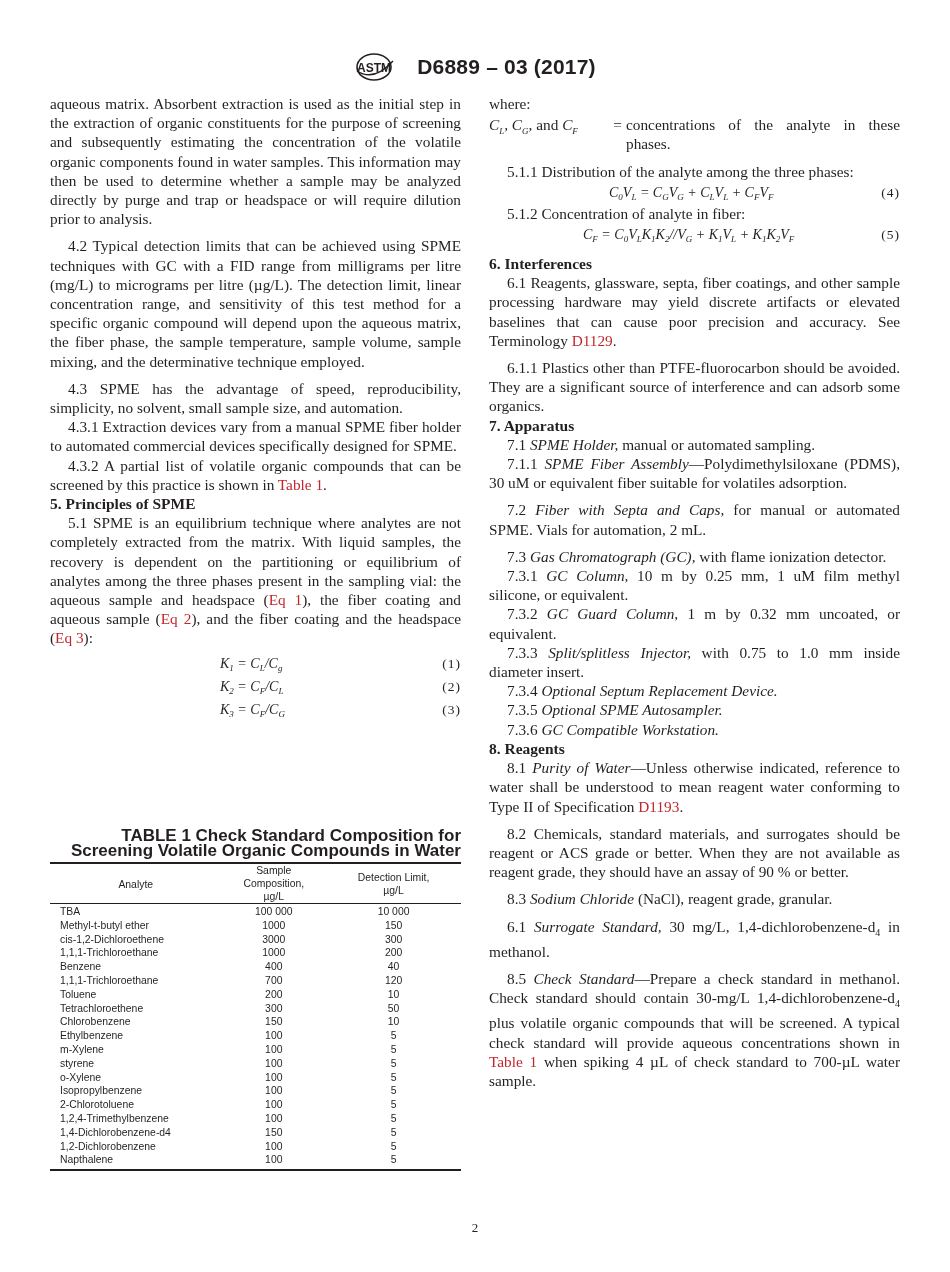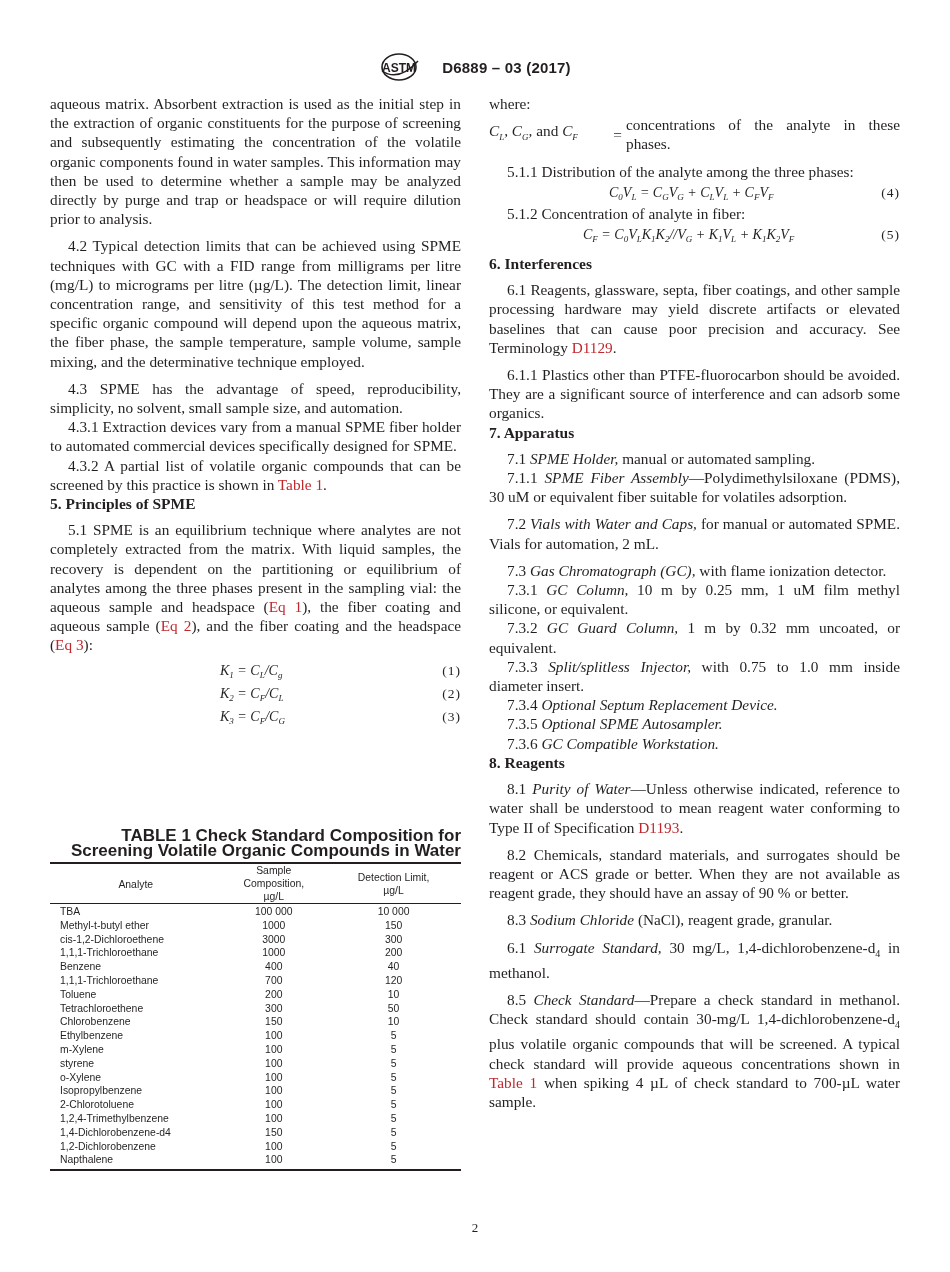--- a/index.html
+++ b/index.html
@@ -1,41 +1,41 @@
 <!DOCTYPE html>
 <html><head>
 <meta charset="utf-8">
 <style>
   html, body { margin: 0; padding: 0; background: #ffffff; }
   body { width: 950px; height: 1272px; position: relative; overflow: hidden; color: #231f20; }
 
   .header { position: absolute; top: 52px; left: 0; width: 950px; text-align: center; }
   .header-inner { display: inline-flex; align-items: center; gap: 23px; }
   .logo { width: 40px; height: 30px; }
-  .doc-id { font-family: "Liberation Sans", sans-serif; font-weight: bold; font-size: 15px; letter-spacing: 0.2px; }
+  .doc-id { font-family: "Liberation Sans", sans-serif; font-weight: bold; font-size: 21px; letter-spacing: 0.2px; }
 
   .col { position: absolute; top: 94px; width: 411px; font-family: "Liberation Serif", serif; font-size: 15.3px; line-height: 19.2px; }
   .col.left { left: 50px; }
   .col.right { left: 489px; }
 
   p { margin: 0; text-align: justify; }
   .ind { text-indent: 18px; }
   .gap { margin-top: 8px; }
   .gap-lg { margin-top: 27px; }
   .h { font-weight: bold; font-size: 15.5px; margin: 0; }
-  .h + p { margin-top: 7px; }
+  .h + p { }
   .link { color: #c0272d; }
   i { font-style: italic; }
 
   .eq { position: relative; height: 23px; font-style: italic; font-size: 14px; }
   .eq .math { position: absolute; top: 2px; }
   .eq .num { position: absolute; right: 0; top: 2px; font-style: normal; font-size: 13.5px; letter-spacing: 1px; }
   .eq sub { font-size: 9px; vertical-align: -3px; }
 
-  .where-row { display: flex; margin-top: 2px; align-items: center; }
+  .where-row { display: flex; margin-top: 2px; }
   .where-term { width: 120px; font-style: italic; }
   .where-term span.r { font-style: normal; }
   .where-eq { width: 17px; text-align: center; }
   .where-def { flex: 1; text-align: justify; }
 
   .table-caption { position: absolute; top: 829px; left: 50px; width: 411px; text-align: right; font-family: "Liberation Sans", sans-serif; font-weight: bold; font-size: 17px; line-height: 14.5px; }
   table.t1 { position: absolute; top: 862px; left: 50px; width: 411px; border-collapse: collapse; font-family: "Liberation Sans", sans-serif; font-size: 10.4px; line-height: 13.8px; border-top: 2px solid #231f20; border-bottom: 2px solid #231f20; }
   table.t1 th { font-weight: normal; padding: 3px 0 2px; border-bottom: 1px solid #231f20; vertical-align: middle; line-height: 13px; }
   table.t1 td { padding: 0; }
   table.t1 td.a { text-align: left; padding-left: 10px; }
@@ -211,21 +211,21 @@
     <span class="num">(5)</span>
   </div>
 
   <p class="h" style="margin-top:8px">6.  Interferences</p>
   <p class="ind"><span>6.1 Reagents, glassware, septa, fiber coatings, and other sample processing hardware may yield discrete artifacts or elevated baselines that can cause poor precision and accuracy. See Terminology </span><span class="link">D1129</span><span>.</span></p>
   <p class="ind gap">6.1.1 Plastics other than PTFE-fluorocarbon should be avoided. They are a significant source of interference and can adsorb some organics.</p>
 
   <p class="h gap-lg">7.  Apparatus</p>
   <p class="ind"><span>7.1 </span><i>SPME Holder,</i><span> manual or automated sampling.</span></p>
   <p class="ind"><span>7.1.1 </span><i>SPME Fiber Assembly</i><span>—Polydimethylsiloxane (PDMS), 30 uM or equivalent fiber suitable for volatiles adsorption.</span></p>
-  <p class="ind gap"><span>7.2 </span><i>Vials with Water and Caps,</i><span> for manual or automated SPME. Vials for automation, 2 mL.</span></p>
+  <p class="ind gap"><span>7.2 </span><i>Fiber with Septa and Caps,</i><span> for manual or automated SPME. Vials for automation, 2 mL.</span></p>
   <p class="ind gap"><span>7.3 </span><i>Gas Chromatograph (GC),</i><span> with flame ionization detector.</span></p>
   <p class="ind"><span>7.3.1 </span><i>GC Column,</i><span> 10 m by 0.25 mm, 1 uM film methyl silicone, or equivalent.</span></p>
   <p class="ind"><span>7.3.2 </span><i>GC Guard Column,</i><span> 1 m by 0.32 mm uncoated, or equivalent.</span></p>
   <p class="ind"><span>7.3.3 </span><i>Split/splitless Injector,</i><span> with 0.75 to 1.0 mm inside diameter insert.</span></p>
   <p class="ind"><span>7.3.4 </span><i>Optional Septum Replacement Device.</i></p>
   <p class="ind"><span>7.3.5 </span><i>Optional SPME Autosampler.</i></p>
   <p class="ind"><span>7.3.6 </span><i>GC Compatible Workstation.</i></p>
 
   <p class="h gap-lg">8.  Reagents</p>
   <p class="ind"><span>8.1 </span><i>Purity of Water</i><span>—Unless otherwise indicated, reference to water shall be understood to mean reagent water conforming to Type II of Specification </span><span class="link">D1193</span><span>.</span></p>

